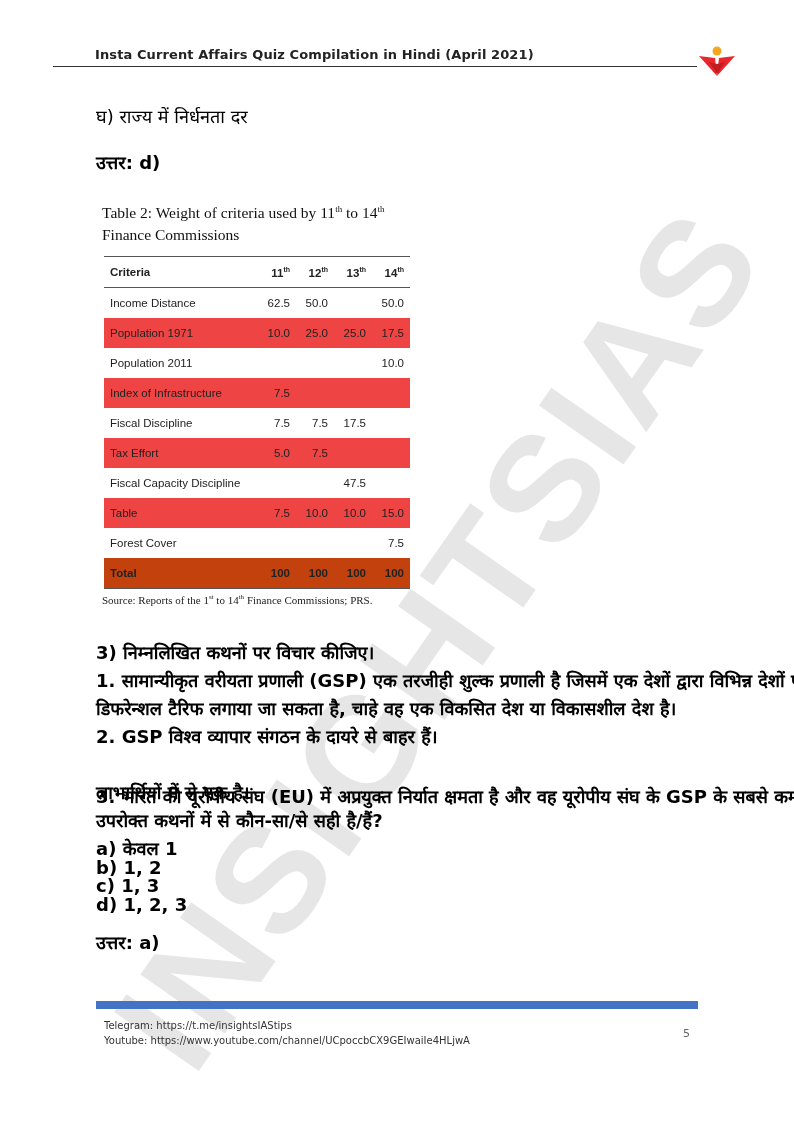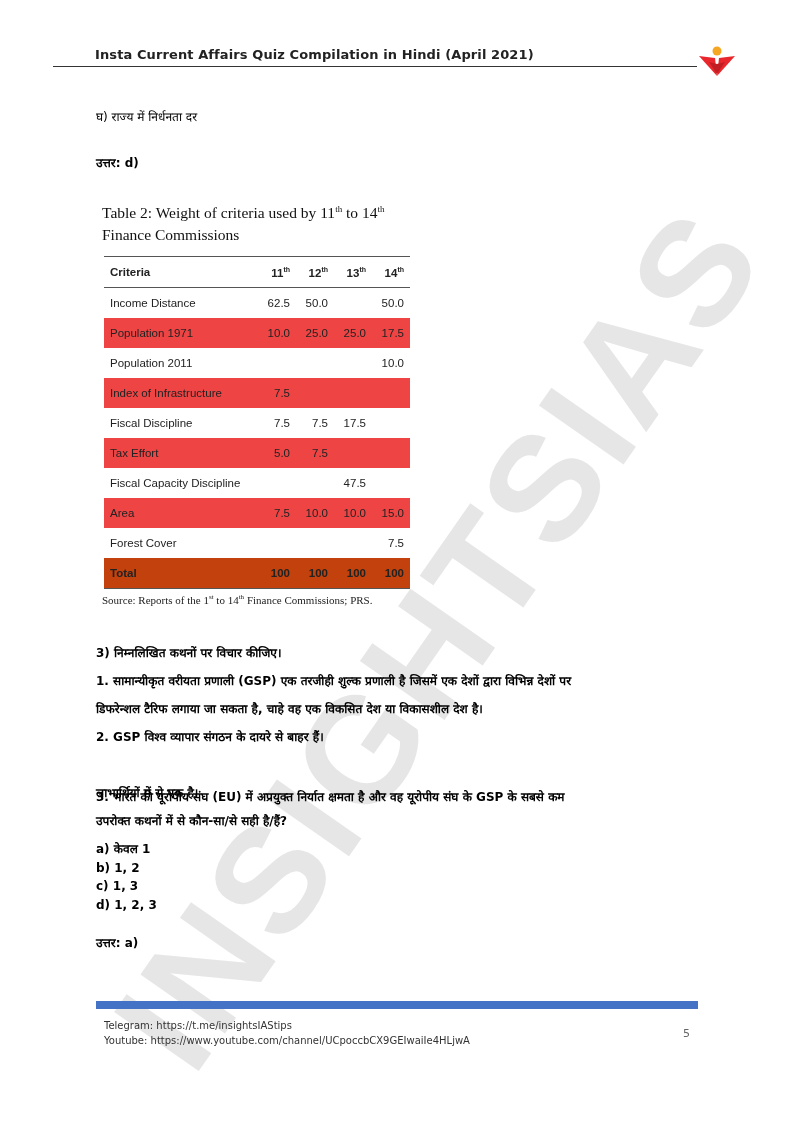--- a/index.html
+++ b/index.html
@@ -22,21 +22,21 @@
       border-bottom: 1px solid #333;
       height: 22px;
     }
     .header-title {
       position: absolute; left: 42px; top: 3px;
       font-family: "DejaVu Sans", sans-serif; font-size: 13px; color: #222;
       font-weight: bold; letter-spacing: 0.1px;
     }
     .logo { position: absolute; left: 697px; top: 44px; width: 40px; height: 34px; }
     .content { position: absolute; left: 96px; top: 0; width: 610px; z-index: 1; }
-    .line { position: absolute; font-size: 12px; line-height: 18px; white-space: nowrap; }
+    .line { position: absolute; font-size: 18px; line-height: 18px; white-space: nowrap; }
     .bold { font-weight: bold; }
     .tblfig { position: absolute; left: 102px; top: 198px; width: 315px; }
     .tbl-title {
       font-family: "Liberation Serif", serif; font-weight: normal; font-size: 15.5px;
       line-height: 22px; color: #111;
     }
     .tbl-title sup { font-size: 9px; }
     table.crit {
       border-collapse: collapse; width: 306px; margin-top: 10px; margin-left: 2px;
       font-family: "Liberation Sans", sans-serif; font-size: 11.5px; color: #222;
@@ -135,21 +135,21 @@
         <td class="num"></td>
       </tr>
       <tr>
         <td>Fiscal Capacity Discipline</td>
         <td class="num"></td>
         <td class="num"></td>
         <td class="num">47.5</td>
         <td class="num"></td>
       </tr>
       <tr class="shade">
-        <td>Area</td>
+        <td>Table</td>
         <td class="num">7.5</td>
         <td class="num">10.0</td>
         <td class="num">10.0</td>
         <td class="num">15.0</td>
       </tr>
       <tr>
         <td>Forest Cover</td>
         <td class="num"></td>
         <td class="num"></td>
         <td class="num"></td>

